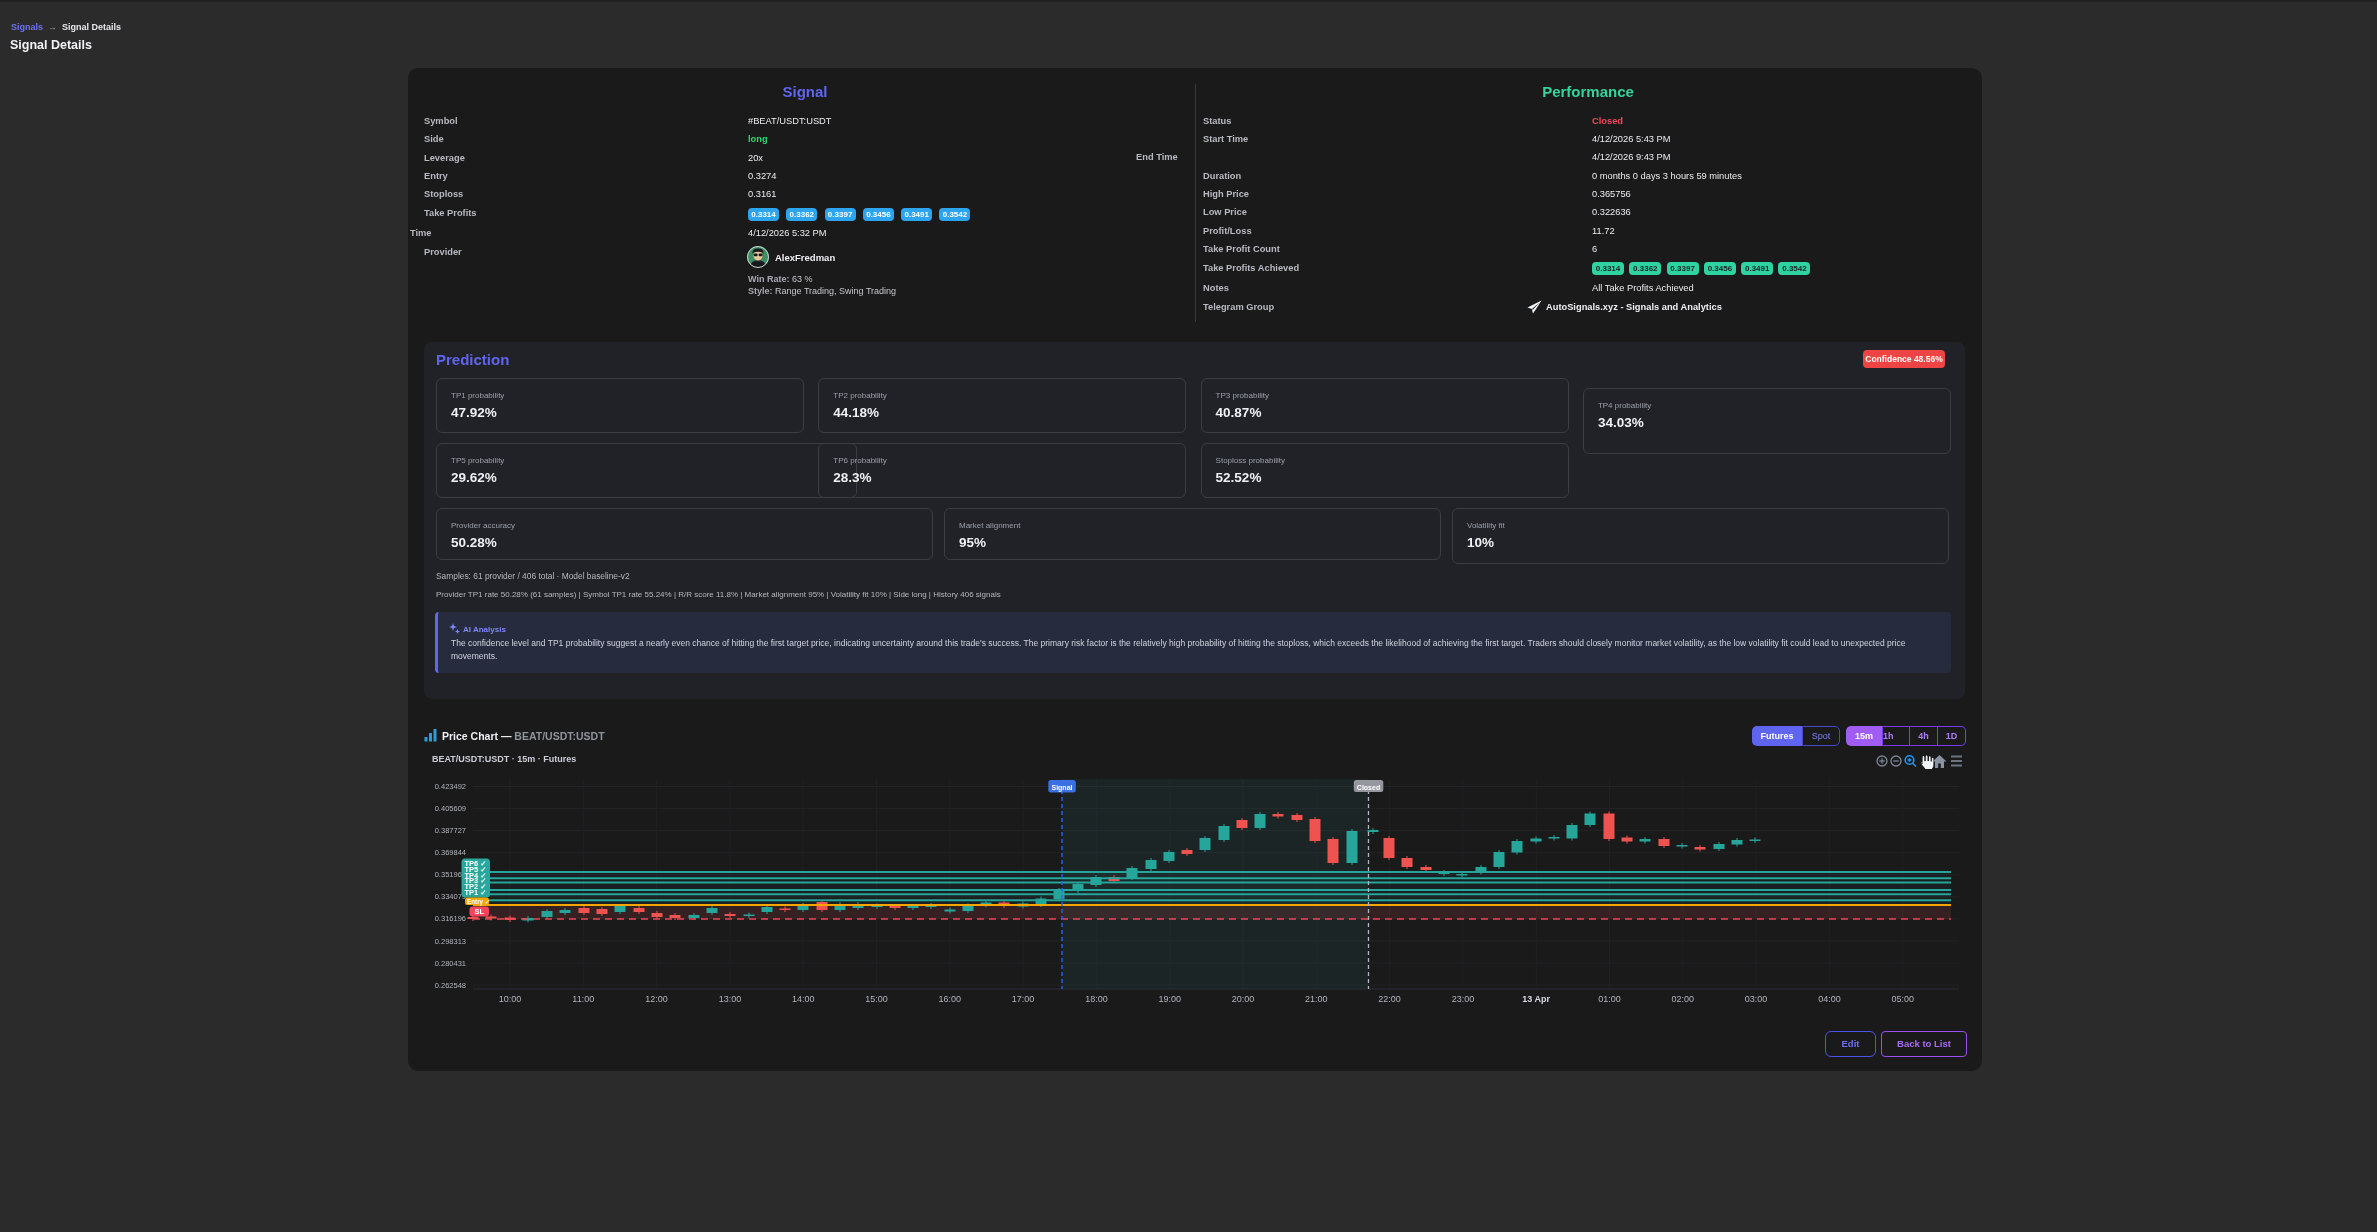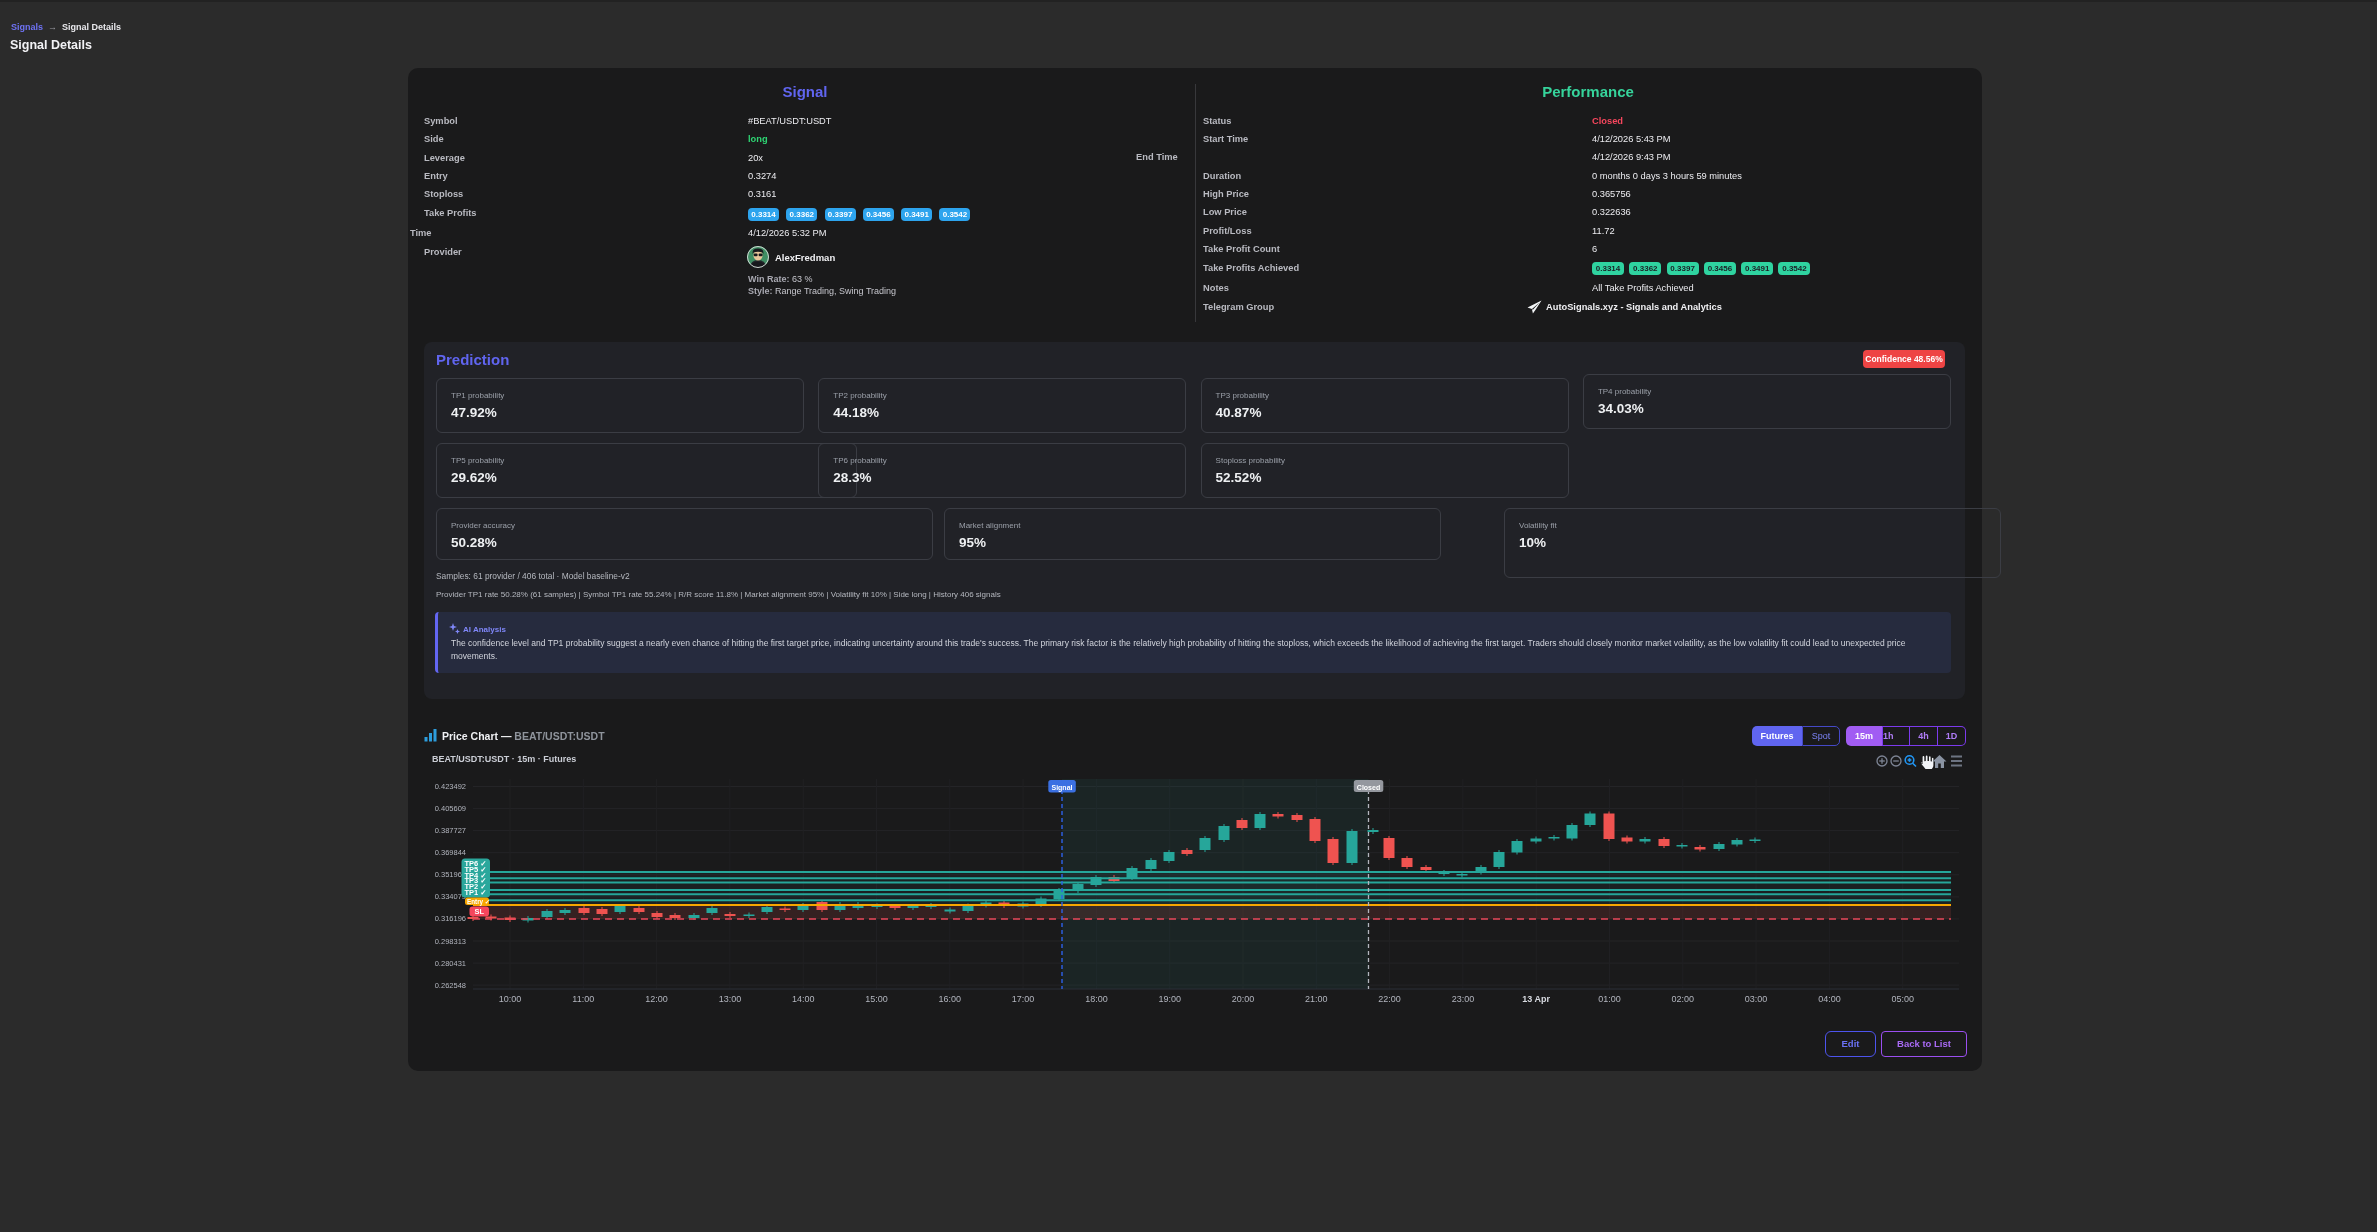--- a/index.html
+++ b/index.html
@@ -87,21 +87,21 @@
     <div class="mval">47.92%</div>
   </div>
 <div class="mcard" style="left:818.3px;top:378.0px;width:368.0px;height:55.0px">
     <div class="mlab">TP2 probability</div>
     <div class="mval">44.18%</div>
   </div>
 <div class="mcard" style="left:1200.6px;top:378.0px;width:368.0px;height:55.0px">
     <div class="mlab">TP3 probability</div>
     <div class="mval">40.87%</div>
   </div>
-<div class="mcard" style="left:1582.9px;top:374px;width:368.0px;height:55.0px">
+<div class="mcard" style="left:1582.9px;top:388px;width:368.0px;height:66px">
     <div class="mlab">TP4 probability</div>
     <div class="mval">34.03%</div>
   </div>
 <div class="mcard" style="left:436.0px;top:443.0px;width:421px;height:55.0px">
     <div class="mlab">TP5 probability</div>
     <div class="mval">29.62%</div>
   </div>
 <div class="mcard" style="left:818.3px;top:443.0px;width:368.0px;height:55.0px">
     <div class="mlab">TP6 probability</div>
     <div class="mval">28.3%</div>
@@ -111,21 +111,21 @@
     <div class="mval">52.52%</div>
   </div>
 <div class="mcard" style="left:436.0px;top:508.0px;width:497.0px;height:52.0px">
     <div class="mlab">Provider accuracy</div>
     <div class="mval">50.28%</div>
   </div>
 <div class="mcard" style="left:944.0px;top:508.0px;width:497.0px;height:52.0px">
     <div class="mlab">Market alignment</div>
     <div class="mval">95%</div>
   </div>
-<div class="mcard" style="left:1504px;top:508.0px;width:497.0px;height:70px">
+<div class="mcard" style="left:1452.0px;top:508.0px;width:497.0px;height:56px">
     <div class="mlab">Volatility fit</div>
     <div class="mval">10%</div>
   </div>
 <div class="abs" style="left:436px;top:571px;font-size:8.4px;color:#b5b8bf">Samples: 61 provider / 406 total · Model baseline‑v2</div>
 <div class="abs" style="left:436px;top:589.5px;font-size:8px;color:#b5b8bf">Provider TP1 rate 50.28% (61 samples) | Symbol TP1 rate 55.24% | R/R score 11.8% | Market alignment 95% | Volatility fit 10% | Side long | History 406 signals</div>
 <div class="abs" style="left:435px;top:612px;width:1516px;height:61px;background:#262b3e;border-left:3px solid #6366f1;border-radius:4px"></div>
 <svg class="abs" style="left:449px;top:623px" width="11" height="11" viewBox="0 0 11 11">
     <path d="M4 0 L5 3 L8 4 L5 5 L4 8 L3 5 L0 4 L3 3 Z" fill="#7f87f8"></path>
     <path d="M8.5 6 L9.2 7.8 L11 8.5 L9.2 9.2 L8.5 11 L7.8 9.2 L6 8.5 L7.8 7.8 Z" fill="#7f87f8"></path>
   </svg>

